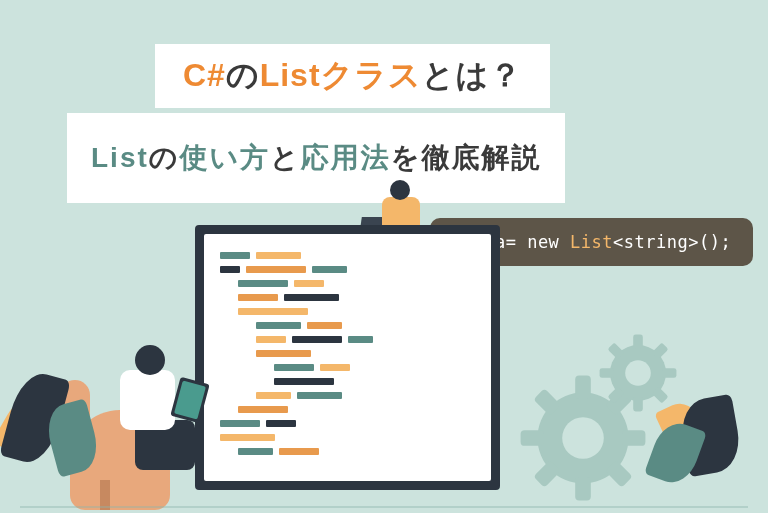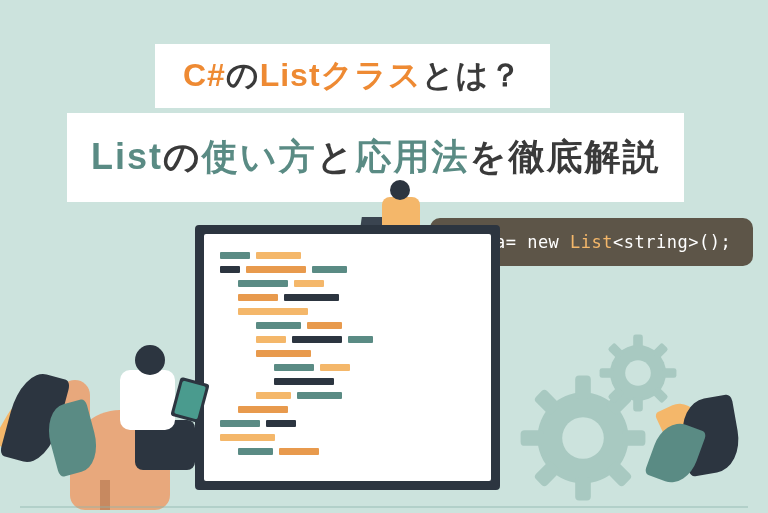--- a/index.html
+++ b/index.html
@@ -1,18 +1,18 @@
 <!DOCTYPE html>
 <html><head>
 <meta charset="utf-8">
 <style>
 *{margin:0;padding:0;box-sizing:border-box}
 body{width:768px;height:513px;background:#cce3dd;font-family:sans-serif;position:relative;overflow:hidden}
 .banner1{position:absolute;top:44px;left:155px;background:#fff;padding:10px 28px;font-size:32px;font-weight:600;letter-spacing:1px}
-.banner2{position:absolute;top:113px;left:67px;background:#fff;padding:20px 24px;font-size:36px;font-weight:600;letter-spacing:2px}
+.banner2{position:absolute;top:113px;left:67px;background:#fff;padding:26px 24px;font-size:28px;font-weight:600;letter-spacing:2px}
 .orange{color:#ee8a33}
 .teal{color:#5a8b84}
 .dark{color:#3a3a3a}
 .monitor{position:absolute;left:195px;top:225px;width:305px;height:265px;background:#2c3540;border:3px solid #2c3540;border-radius:4px}
 .screen{position:absolute;inset:6px;background:#fff;border-radius:2px;padding:18px 16px}
 .line{height:7px;margin-bottom:7px;border-radius:1px;display:flex;gap:6px}
 .seg{height:7px;border-radius:1px}
 .c1{background:#5a8b84}.c2{background:#f4b76a}.c3{background:#e89a4d}.c4{background:#2c3540}
 .bubble{position:absolute;top:218px;left:430px;background:#5d5548;color:#fff;padding:14px 22px;border-radius:10px;font-family:monospace;font-size:17px;letter-spacing:0.5px}
 .bubble:after{content:"";position:absolute;bottom:-16px;left:50px;border:10px solid transparent;border-top-color:#5d5548}

